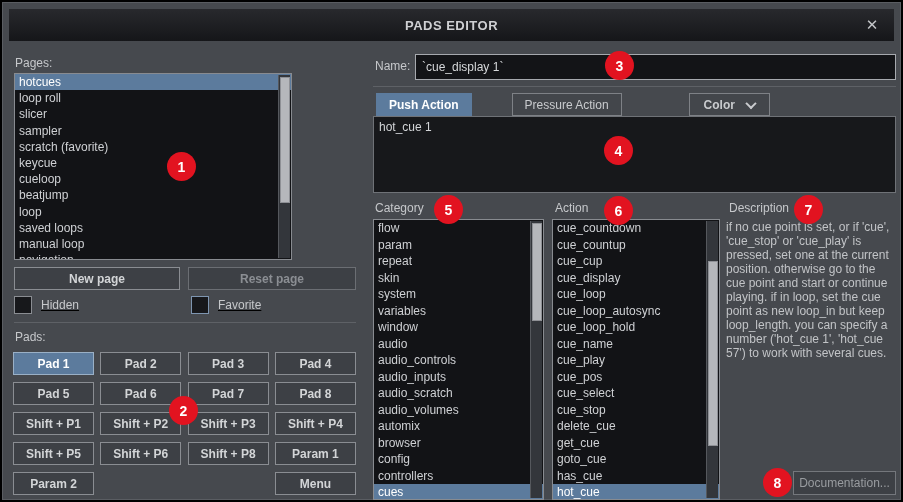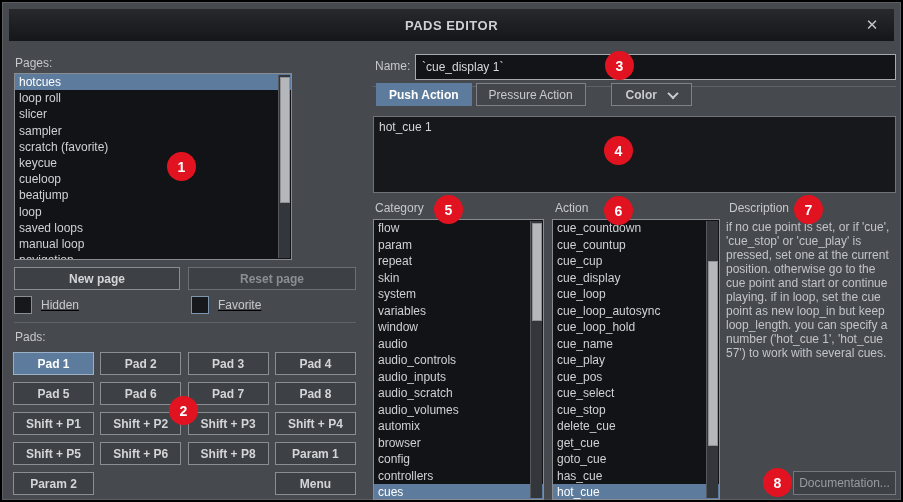--- a/index.html
+++ b/index.html
@@ -58,26 +58,26 @@
   .pads-grid .btn { width:81px; height:23px; }
   .menu-pos { grid-column:4; }
 
   
   .name-label { position:absolute; left:372px; top:56px; }
   .name-input { position:absolute; left:412px; top:51px; width:481px; height:23px;
                 background:#131417; border:1px solid #a6a9ae; color:#d6d8da;
                 font-size:12px; padding:12px 6px; font-family:"Liberation Sans", sans-serif; }
   .right-divider { position:absolute; left:370px; top:83px; width:523px; height:1px; background:#5e6166; }
 
-  .tabs { position:absolute; left:373px; top:80px; height:38px; display:flex; }
+  .tabs { position:absolute; left:373px; top:90px; height:38px; display:flex;gap:36px; }
   .tab { height:23px; padding:0 12px; display:flex; align-items:center; justify-content:center;
          font-size:12px; color:#c9cbce; border:1px solid #7e8186; background:#43464b;
          margin-right:4px; cursor:default; }
   .tab.active { background:#5c7b9d; border-color:#5c7b9d; color:#fff; font-weight:bold; }
-  .color-btn { margin-left:21px; font-weight:bold; padding:0 14px; }
+  .color-btn { margin-left:27px; font-weight:bold; padding:0 14px; }
   .chev { display:inline-block; width:8px; height:8px; border-right:2px solid #c9cbce;
           border-bottom:2px solid #c9cbce; transform:rotate(45deg) translate(-1px,-1px);
           margin-left:12px; }
 
   .action-box { position:absolute; left:370px; top:113px; width:523px; height:77px;
                 background:#17181b; border:1px solid #6f7277; color:#d3d5d8;
                 font-size:12px; padding:3px 5px; }
 
   .cat-header  { position:absolute; left:372px; top:198px; }
   .act-header  { position:absolute; left:552px; top:198px; }

